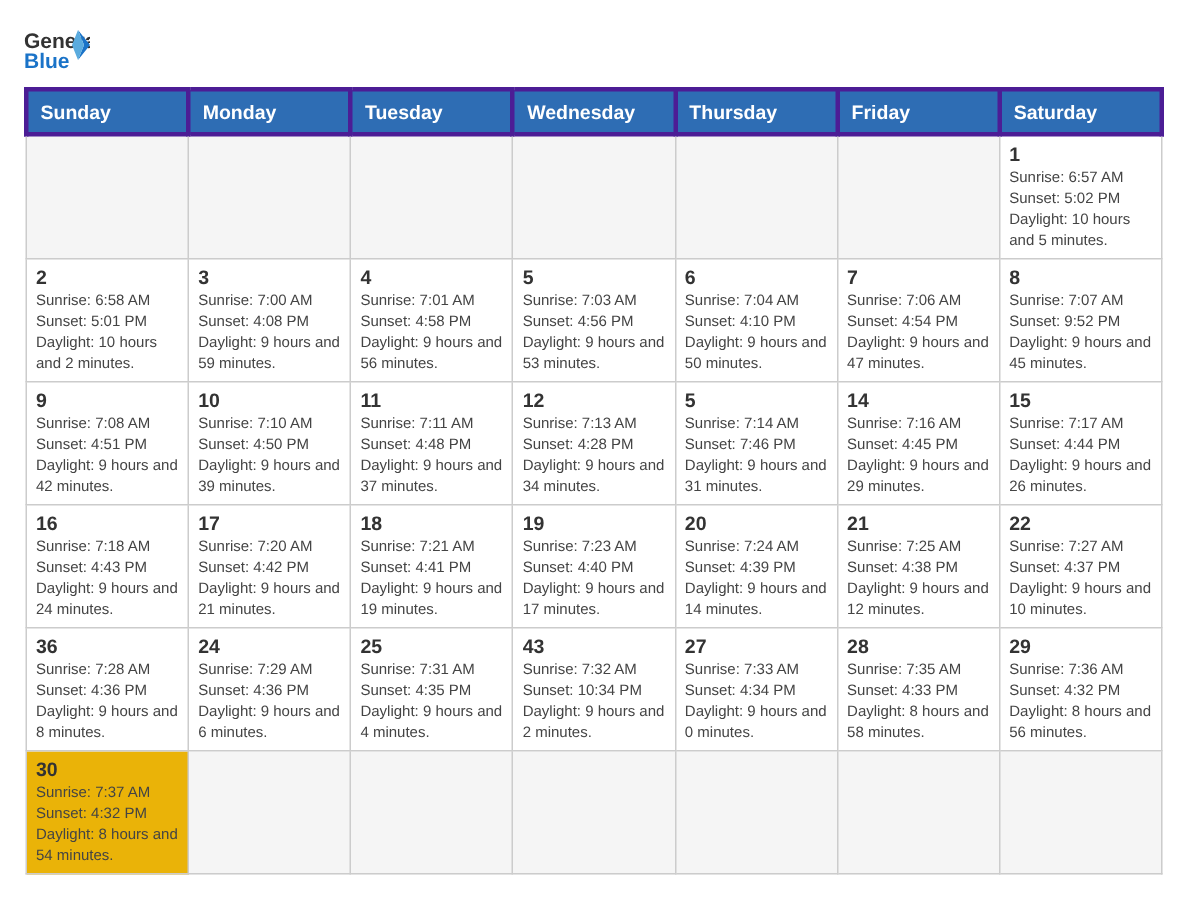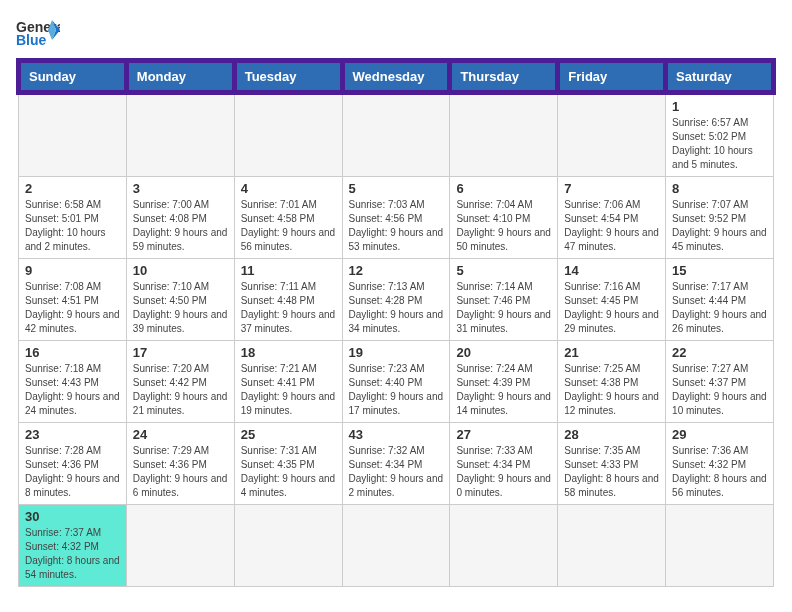--- a/index.html
+++ b/index.html
@@ -38,21 +38,21 @@
       border-collapse: collapse;
       border: 1px solid #ccc;
     }
     .calendar th {
       background-color: #2e6db4;
       color: #fff;
       text-align: left;
       padding: 6px 8px;
       font-size: 13px;
       font-weight: bold;
-      border: 5px solid #4c1d95;
+      border: 3px solid #4c1d95;
     }
     .calendar td {
       vertical-align: top;
       padding: 4px 6px;
       font-size: 10.5px;
       color: #333;
       border: 1px solid #ccc;
       width: 108px;
       min-height: 70px;
       background: #fff;
@@ -69,21 +69,21 @@
     }
     .day-info {
       font-size: 10px;
       color: #444;
       line-height: 1.4;
     }
     .last-row td {
       background: #f5f5f5;
     }
     .last-row td.has-data {
-      background: #5eead4;
+      background: #eab308;
     }
   </style>
 </head>
 <body>
 
 <div class="header-area">
   <div class="logo-area">
     <div style="display:flex;align-items:center;gap:4px;">
       <svg width="44" height="32" viewBox="0 0 44 32">
         <text x="0" y="16" font-size="14" font-weight="bold" fill="#333" font-family="Arial">General</text>
@@ -253,41 +253,41 @@
         </td>
         <td>
           <span class="day-number">22</span>
           <div class="day-info">Sunrise: 7:27 AM
 Sunset: 4:37 PM
 Daylight: 9 hours and 10 minutes.</div>
         </td>
       </tr>
       <tr>
         <td>
-          <span class="day-number">23</span>
+          <span class="day-number">36</span>
           <div class="day-info">Sunrise: 7:28 AM
 Sunset: 4:36 PM
 Daylight: 9 hours and 8 minutes.</div>
         </td>
         <td>
           <span class="day-number">24</span>
           <div class="day-info">Sunrise: 7:29 AM
 Sunset: 4:36 PM
 Daylight: 9 hours and 6 minutes.</div>
         </td>
         <td>
           <span class="day-number">25</span>
           <div class="day-info">Sunrise: 7:31 AM
 Sunset: 4:35 PM
 Daylight: 9 hours and 4 minutes.</div>
         </td>
         <td>
           <span class="day-number">43</span>
           <div class="day-info">Sunrise: 7:32 AM
-Sunset: 4:34 PM
+Sunset: 10:34 PM
 Daylight: 9 hours and 2 minutes.</div>
         </td>
         <td>
           <span class="day-number">27</span>
           <div class="day-info">Sunrise: 7:33 AM
 Sunset: 4:34 PM
 Daylight: 9 hours and 0 minutes.</div>
         </td>
         <td>
           <span class="day-number">28</span>

